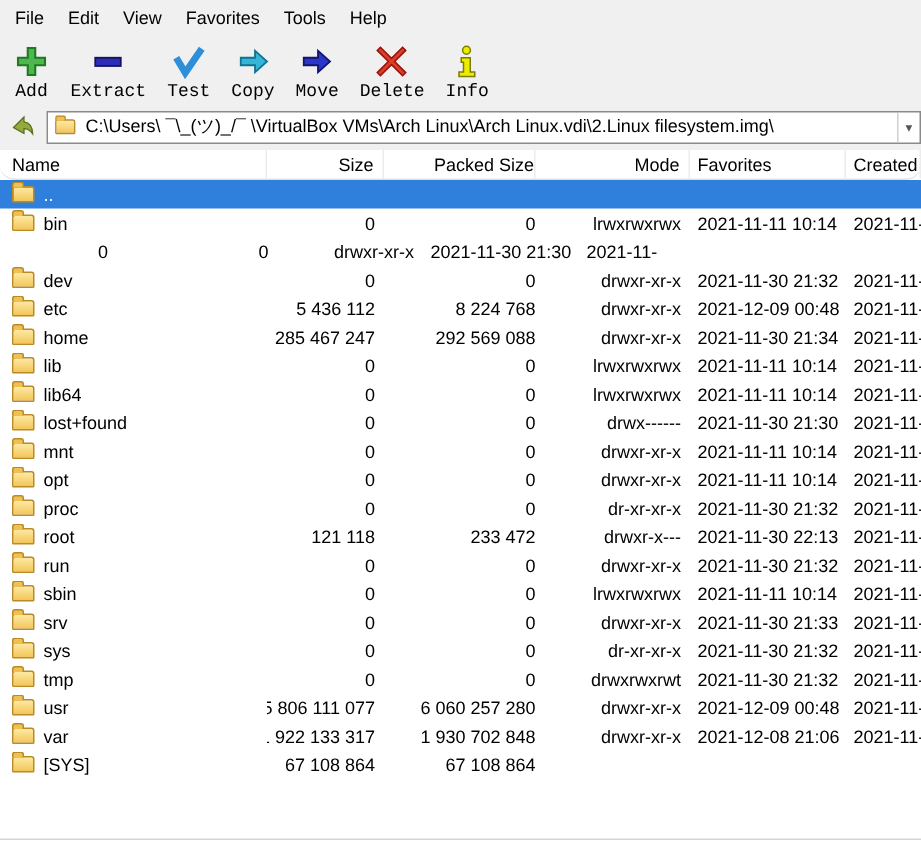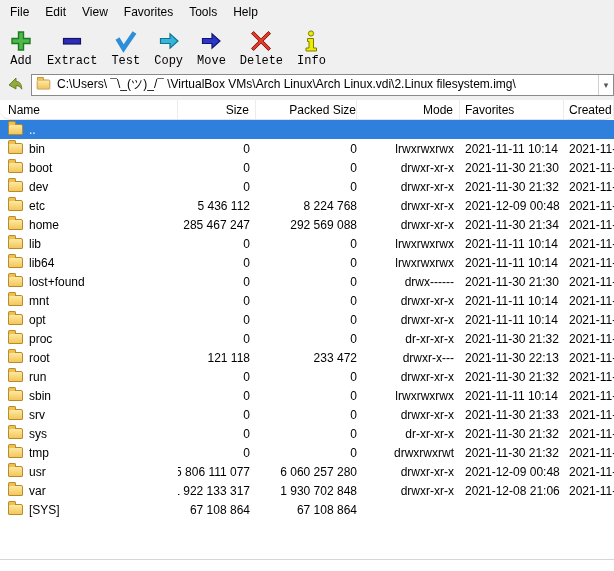--- a/index.html
+++ b/index.html
@@ -145,24 +145,20 @@
             <span class="fold"></span>
             <span>bin</span>
           </div>
           <div class="cell c-size">0</div>
           <div class="cell c-packed">0</div>
           <div class="cell c-mode">lrwxrwxrwx</div>
           <div class="cell c-modified">2021-11-11 10:14</div>
           <div class="cell c-created">2021-11-</div>
         </div>
         <div class="lrow">
-          <div class="cell c-name">
-            <span class="fold"></span>
-            <span>boot</span>
-          </div>
           <div class="cell c-size">0</div>
           <div class="cell c-packed">0</div>
           <div class="cell c-mode">drwxr-xr-x</div>
           <div class="cell c-modified">2021-11-30 21:30</div>
           <div class="cell c-created">2021-11-</div>
         </div>
         <div class="lrow">
           <div class="cell c-name">
             <span class="fold"></span>
             <span>dev</span>

